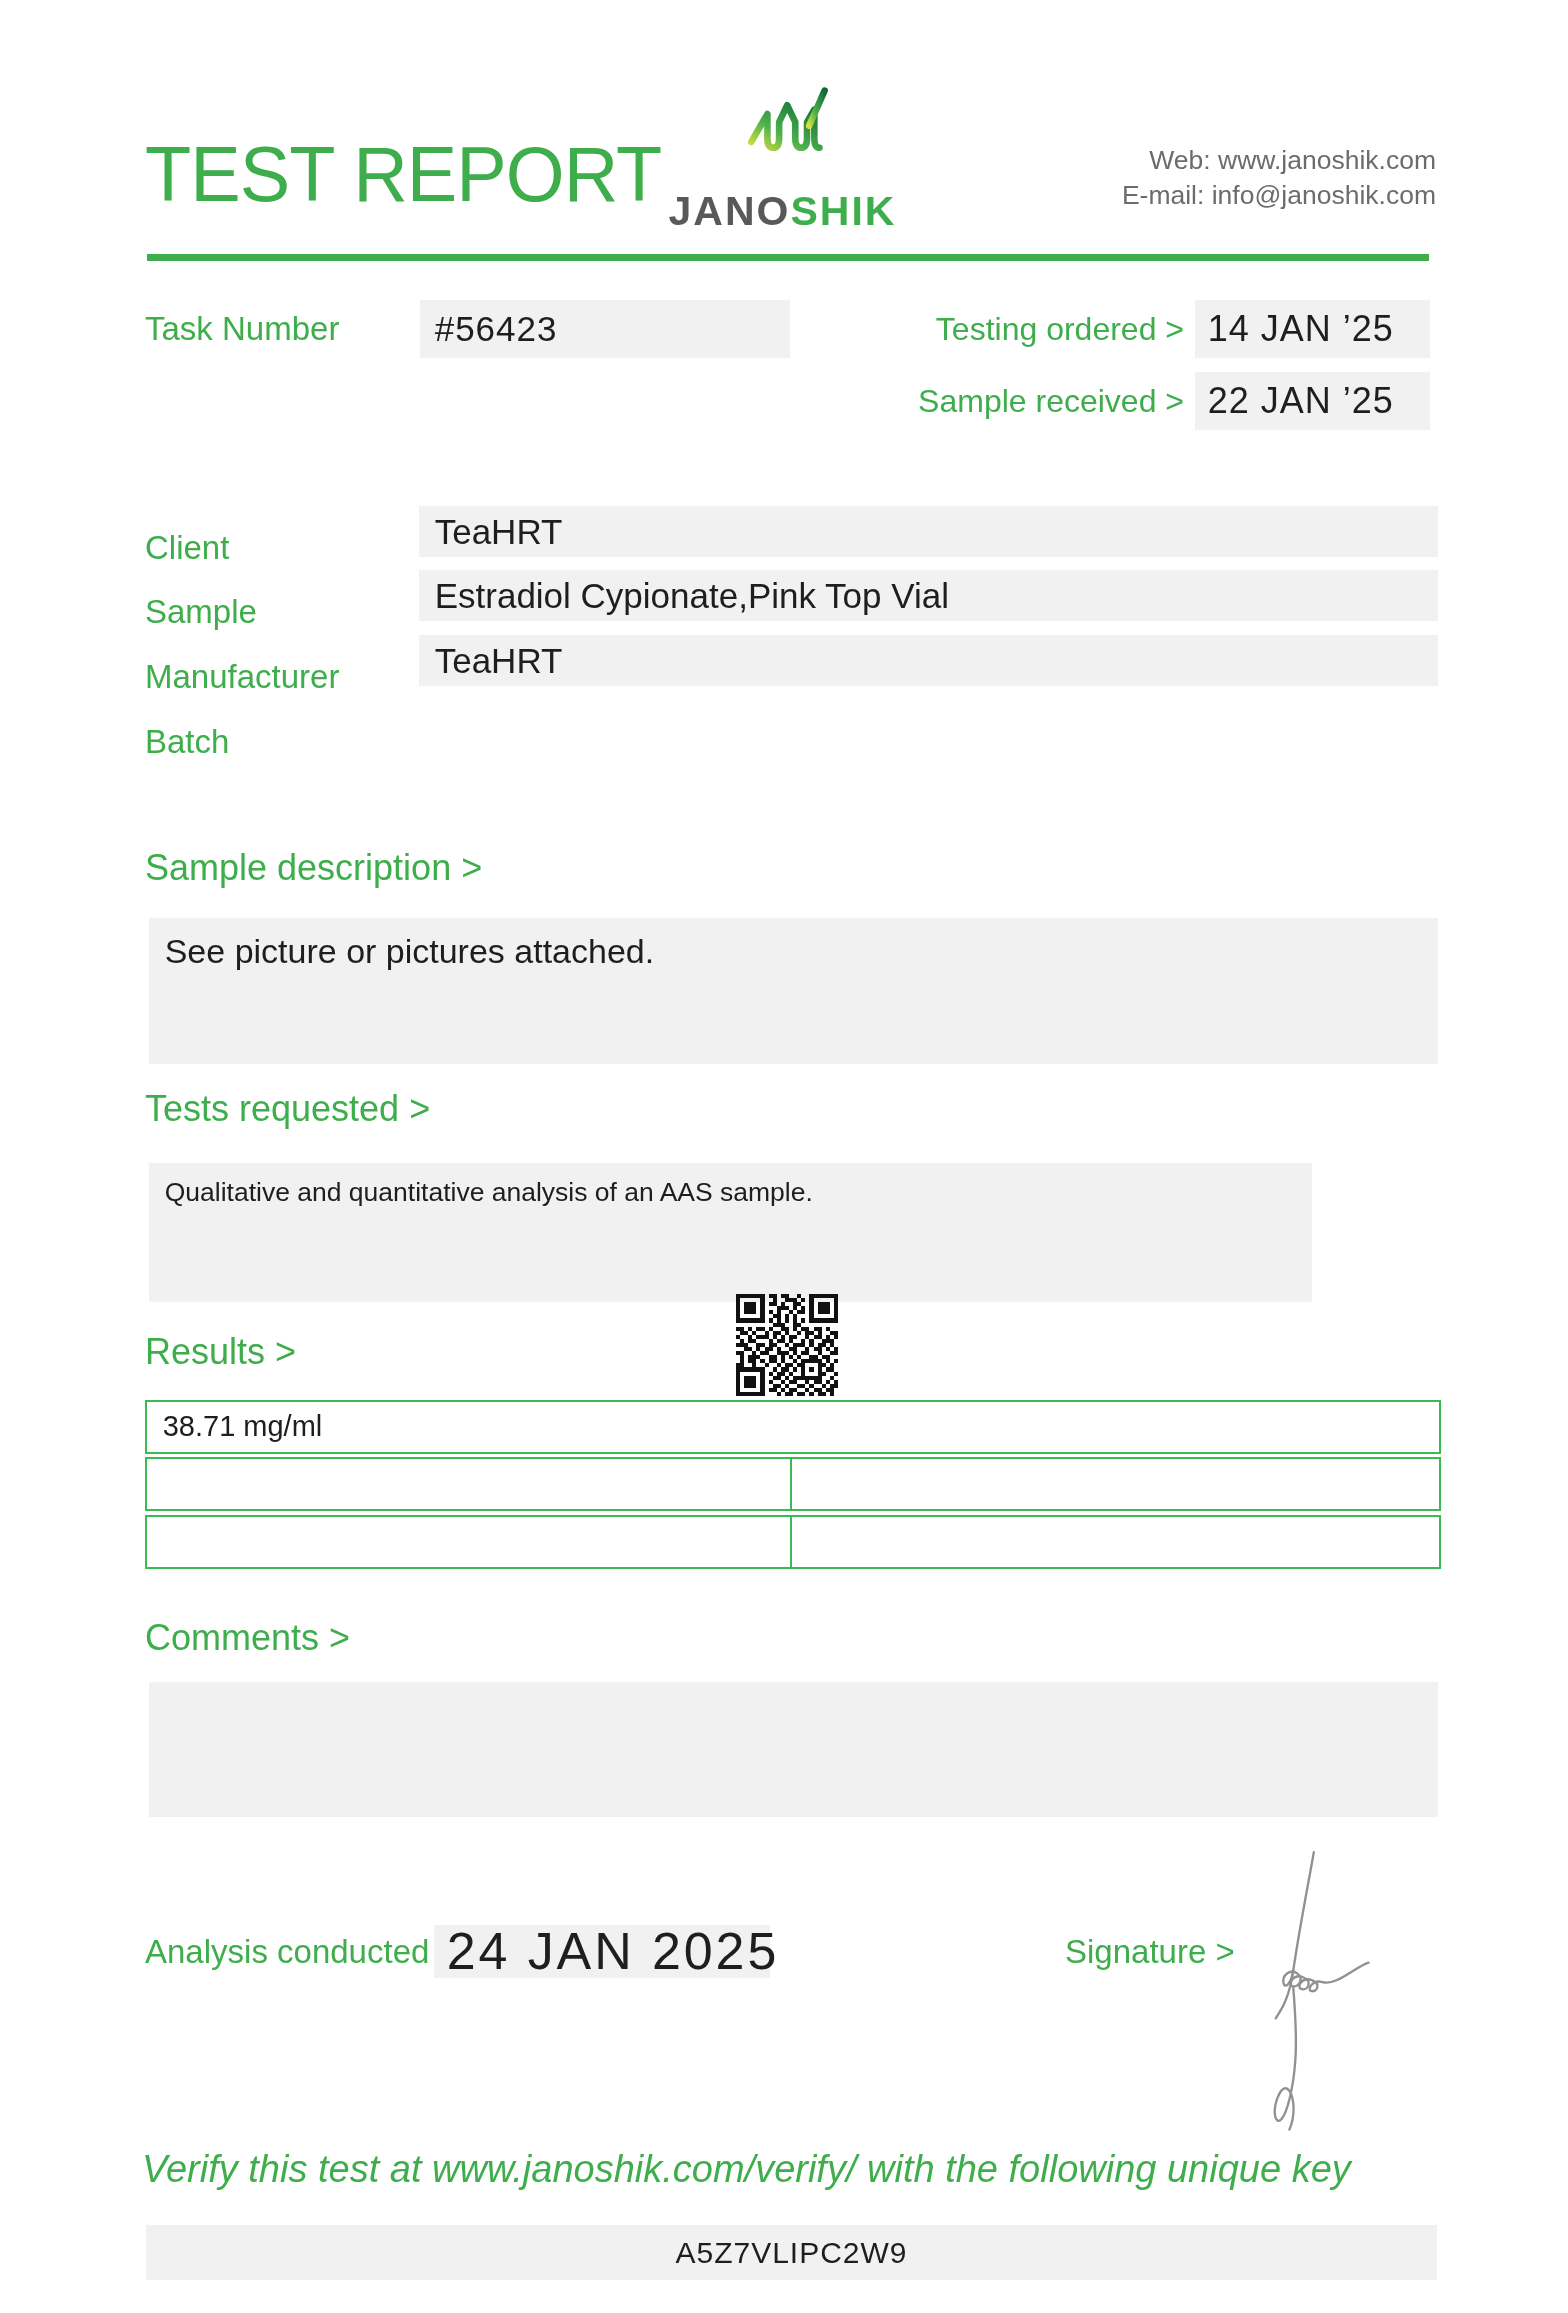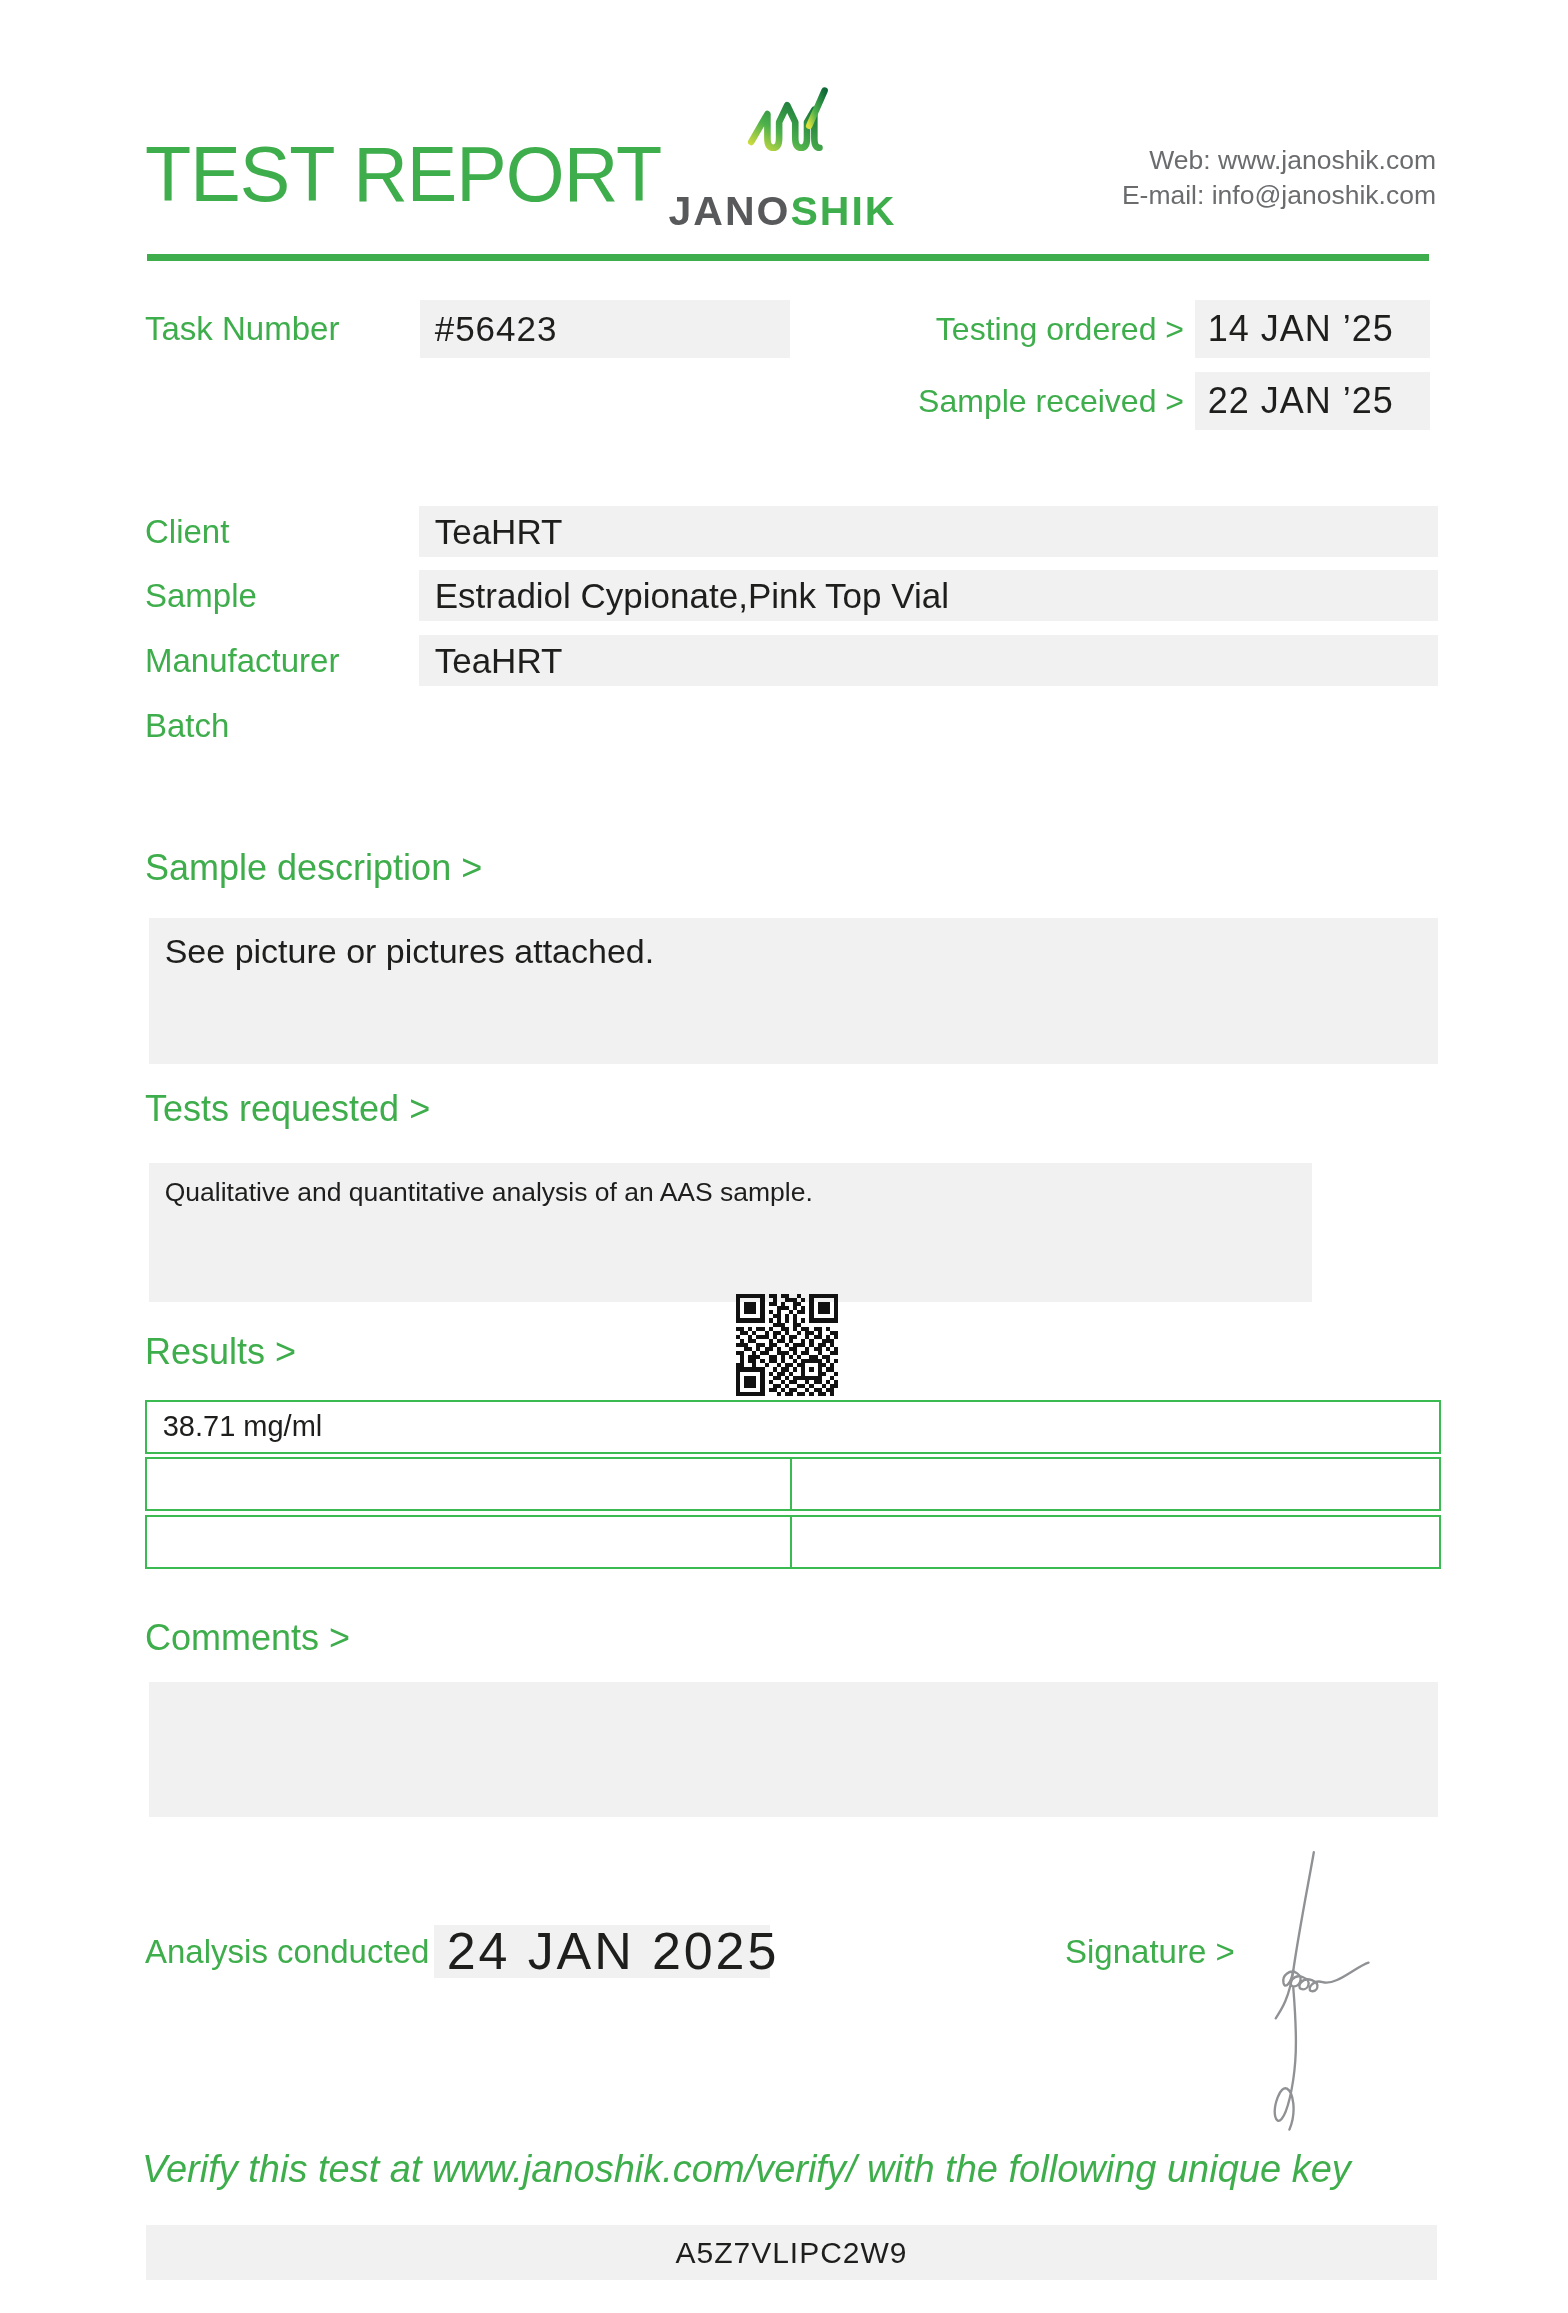--- a/index.html
+++ b/index.html
@@ -36,21 +36,21 @@
   .ordered-label  { position:absolute; left:823px; top:300px; width:361px; height:58px;
                     line-height:58px; text-align:right; font-size:32px; }
   .ordered-box    { left:1195px; top:300px; width:235px; height:58px; line-height:58px;
                     padding-left:12.7px; font-size:36px; letter-spacing:1px; }
   .received-label { position:absolute; left:823px; top:372px; width:361px; height:58px;
                     line-height:58px; text-align:right; font-size:32px; }
   .received-box   { left:1195px; top:372px; width:235px; height:58px; line-height:58px;
                     padding-left:12.7px; font-size:36px; letter-spacing:1px; }
 
   
-  .detail-label { position:absolute; left:145px; height:51px; line-height:51px; }
+  .detail-label { position:absolute; left:145px; height:51px; line-height:51px;margin-top:16px; }
   .detail-box   { left:419px; width:1019px; height:51px; line-height:51px; padding-left:15.7px; }
   .d0 { top:506px; } .d1 { top:570px; } .d2 { top:635px; } .d3 { top:700px; }
 
   
   .sd-heading { top:847px; }
   .sd-box { left:149px; top:918px; width:1289px; height:146px; padding:13.7px 15.7px;
             font-size:34px; }
   .tr-heading { top:1088px; }
   .tr-box { left:149px; top:1163px; width:1163px; height:139px; padding:13.7px 15.7px;
             font-size:26.5px; }

